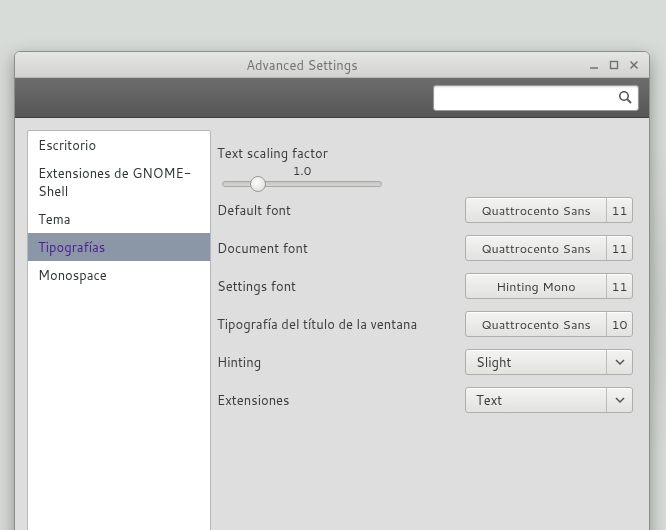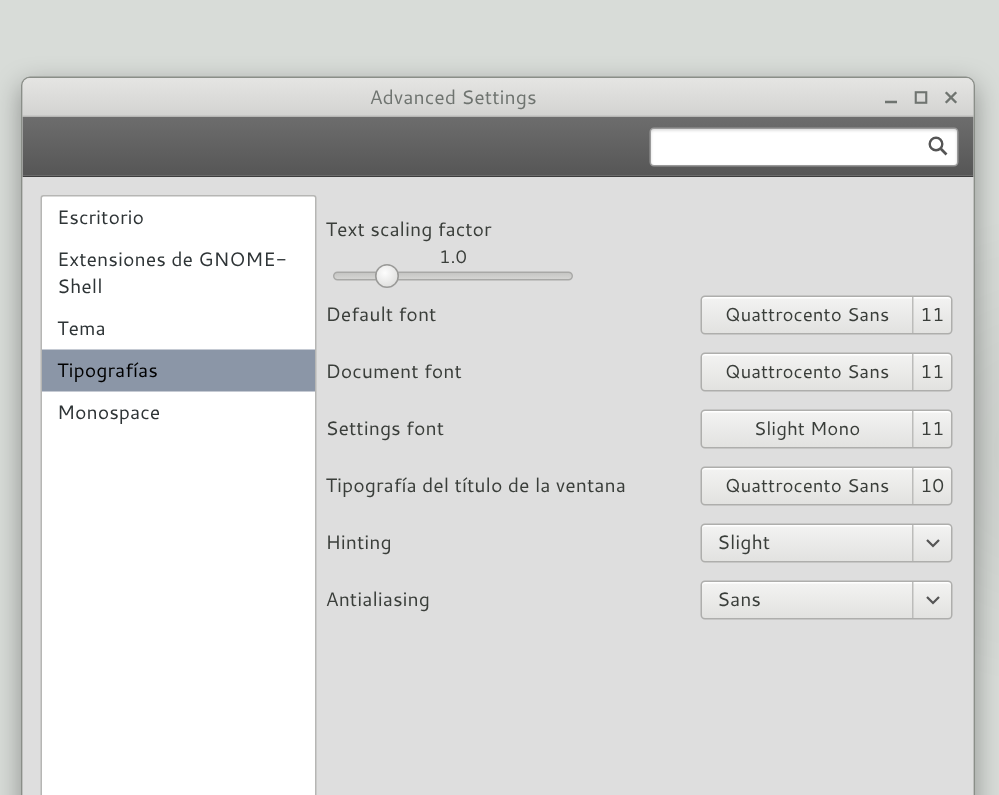--- a/index.html
+++ b/index.html
@@ -83,41 +83,41 @@
     overflow: hidden;
   }
   .side-item {
     padding: 5px 10px;
     font-size: 13px;
     color: #2e3436;
     cursor: default;
   }
   .side-item.selected {
     background: #8b96a7;
-    color: #000000;
+    color: #4c1d95;
   }
   .main {
     flex: 1;
     padding: 4px 2px 0 6px;
   }
   .row {
     display: flex;
     align-items: center;
     min-height: 30px;
     margin-bottom: 8px;
   }
   .row .label {
     flex: 1;
     color: #3a3e3a;
     font-size: 13px;
   }
   .row .control {
     width: 170px;
     display: flex;
-    justify-content: flex-end;
+    justify-content: flex-start;
   }
   .slider-row { align-items: flex-start; flex-direction: column; }
   .slider-box { width: 170px; display:flex; flex-direction:column; align-items:center; }
   .slider-val { font-size: 12px; color:#3a3e3a; margin-bottom:2px; }
   .slider-track {
     position: relative;
     width: 160px; height: 6px;
     background: linear-gradient(to bottom,#c6c6c4,#d5d5d3);
     border: 1px solid #a8a8a6;
     border-radius: 3px;
@@ -258,21 +258,21 @@
             <div class="fname">Quattrocento Sans</div>
             <div class="fsize">11</div>
           </div>
         </div>
       </div>
 
       <div class="row">
         <div class="label">Settings font</div>
         <div class="control">
           <div class="fontbtn">
-            <div class="fname">Slight Mono</div>
+            <div class="fname">Hinting Mono</div>
             <div class="fsize">11</div>
           </div>
         </div>
       </div>
 
       <div class="row">
         <div class="label">Tipografía del título de la ventana</div>
         <div class="control">
           <div class="fontbtn">
             <div class="fname">Quattrocento Sans</div>
@@ -289,24 +289,24 @@
             <div class="carrow">
               <svg width="10" height="10">
                   <polyline points="1,3 5,7 9,3" fill="none" stroke="#555" stroke-width="1.5"></polyline>
                 </svg>
             </div>
           </div>
         </div>
       </div>
 
       <div class="row">
-        <div class="label">Antialiasing</div>
+        <div class="label">Extensiones</div>
         <div class="control">
           <div class="combo">
-            <div class="cval">Sans</div>
+            <div class="cval">Text</div>
             <div class="carrow">
               <svg width="10" height="10">
                   <polyline points="1,3 5,7 9,3" fill="none" stroke="#555" stroke-width="1.5"></polyline>
                 </svg>
             </div>
           </div>
         </div>
       </div>
 
     </div>

